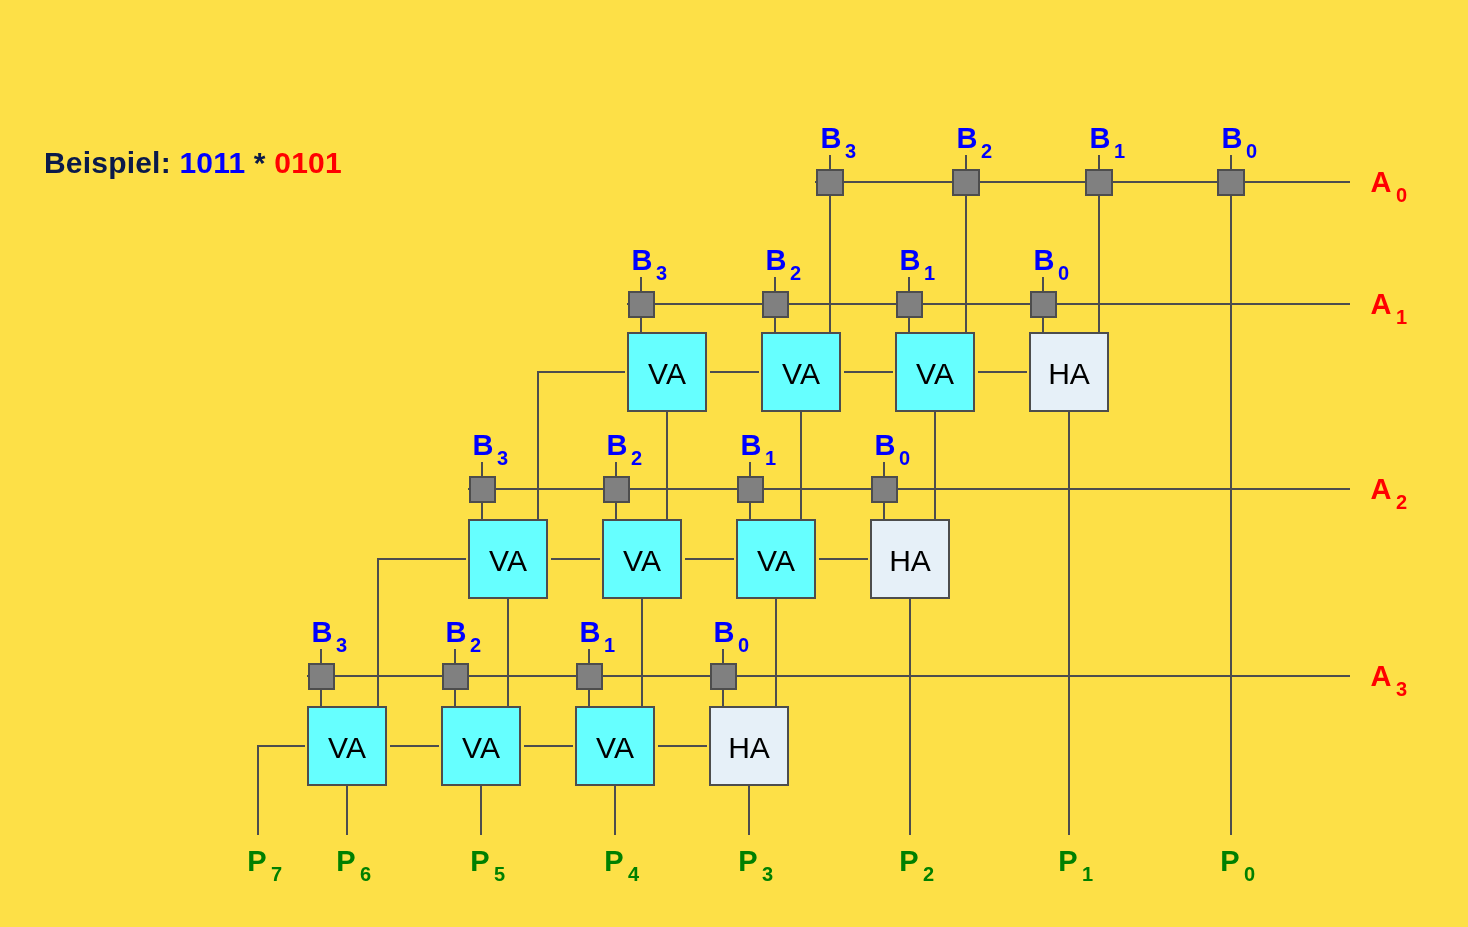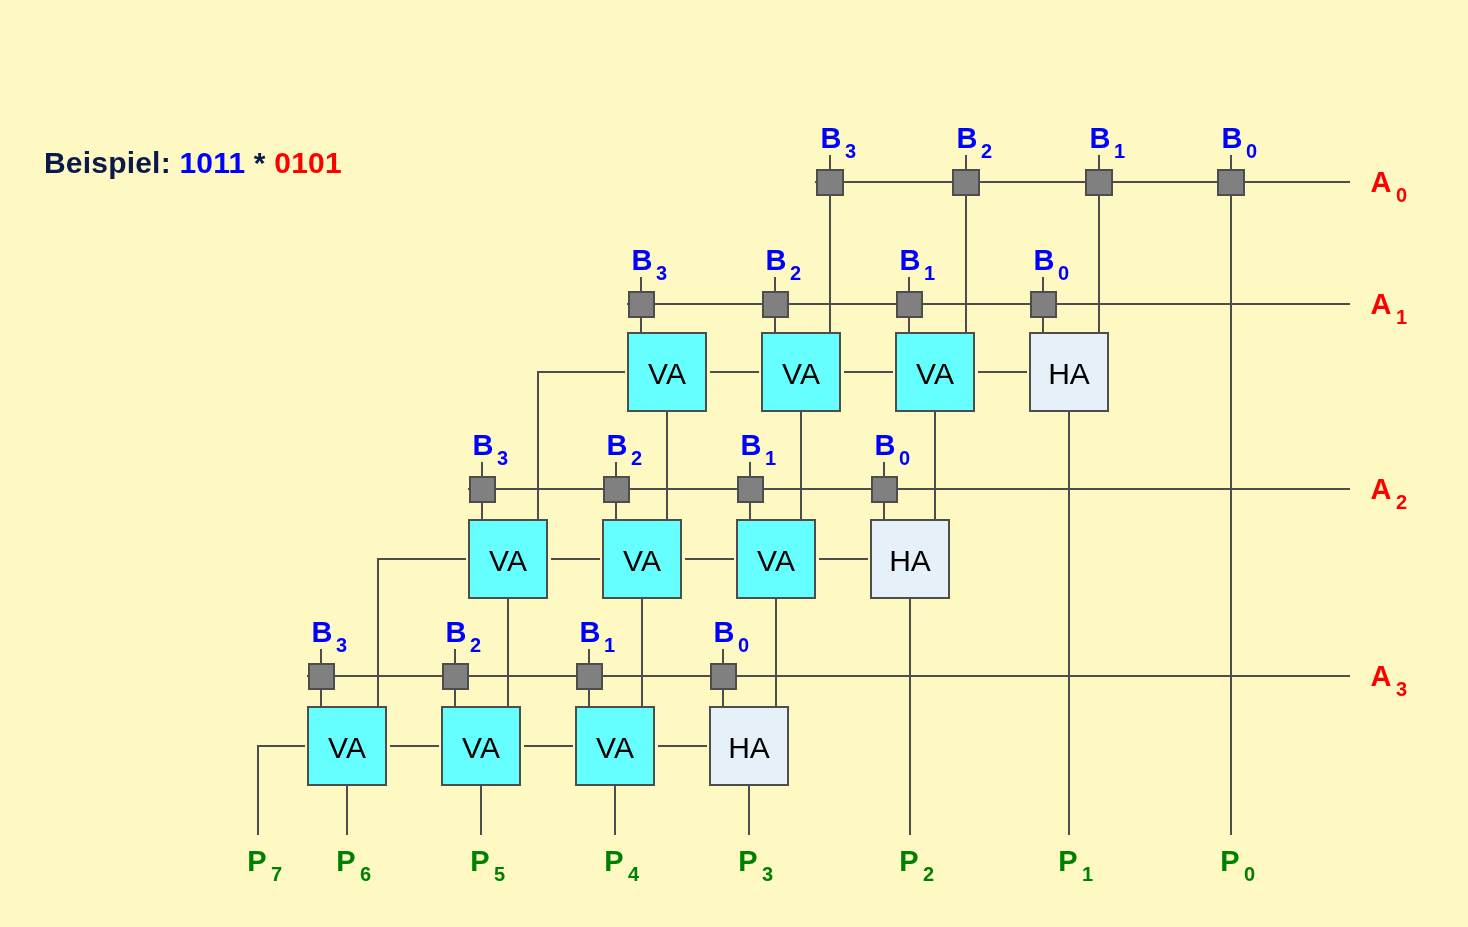--- a/index.html
+++ b/index.html
@@ -5,21 +5,21 @@
 <style>
   html, body {
     margin: 0;
     padding: 0;
     background: #ffffff;
   }
   #stage {
     position: relative;
     width: 1468px;
     height: 927px;
-    background: #fef9c3;
+    background: #fde047;
     font-family: "Liberation Sans", sans-serif;
     overflow: hidden;
   }
   #title {
     position: absolute;
     left: 44px;
     top: 146px;
     font-size: 30px;
     font-weight: bold;
     letter-spacing: 0.2px;

